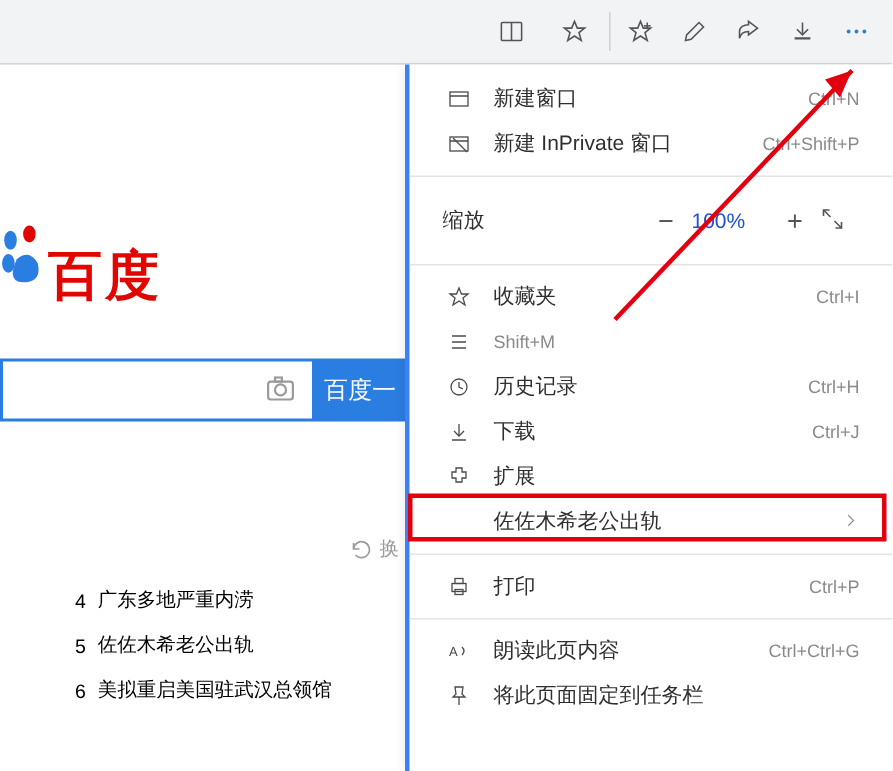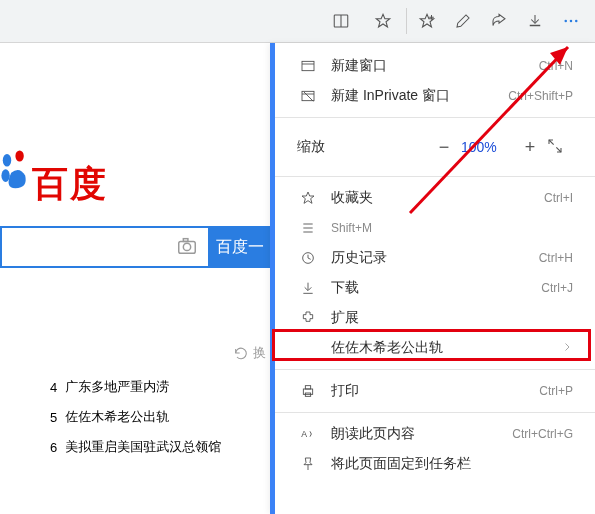--- a/index.html
+++ b/index.html
@@ -27,41 +27,41 @@
 
   
   .content-bg {
     position:absolute; left:0; top:43px; width:270px; height:471px; background:#fff; z-index:0;
     padding-top:90px;
   }
   .logo-wrap { display:flex; align-items:center; gap:4px; padding-left:0; }
   .logo-paw svg { width:28px; height:46px; }
   .logo-text { font-size:36px; font-weight:700; color:#e10602; letter-spacing:2px;margin-top:27px; }
 
-  .search-row { display:flex; margin-top:17px; height:58px; }
+  .search-row { display:flex; margin-top:30px; height:58px; }
   .search-input {
     flex:none; width:210px; height:42px; border:2px solid #2a7de1;
     display:flex; align-items:center; justify-content:flex-end; padding-right:10px;
     background:#fff;
   }
   .search-input svg { width:22px; height:22px; stroke:#9a9a9a; fill:none; stroke-width:1.6; }
   .search-btn {
     width:60px; height:42px; background:#2a7de1; color:#fff; display:flex; align-items:center;
     justify-content:center; font-size:16px;
   }
   .refresh-line { display:flex; align-items:center; gap:4px; color:#9a9a9a; margin-top:60px; justify-content:flex-end; padding-right:4px;}
   .refresh-line svg{width:16px;height:16px;stroke:#9a9a9a;fill:none;stroke-width:1.6;}
 
   .trend-list { padding:10px 0 0 42px; }
   .trend-item-row{display:flex;align-items:center;gap:8px;height:30px;}
 
   
   .menu {
     position:absolute; top:43px; right:0; width:325px; height:471px; background:#fff;
-    border-left:5px solid #3b82f6; box-shadow:-2px 0 6px rgba(0,0,0,.06);
+    border-left:3px solid #3b82f6; box-shadow:-2px 0 6px rgba(0,0,0,.06);
     padding:8px 0 0 0; z-index:2; overflow:hidden;
   }
   .menu-item {
     display:flex; align-items:center; height:30px; padding:0 22px 0 22px; position:relative;
     color:#2f2f2f;
   }
   .menu-item .mi-icon { width:22px; display:flex; justify-content:center; margin-right:12px;}
   .menu-item .mi-icon svg { width:16px; height:16px; stroke:#4a4a4a; fill:none; stroke-width:1.3;}
   .menu-item .mi-label { flex:1 1 auto; font-size:14px;}
   .menu-item .mi-short { color:#8a8a8a; font-size:12px; }

